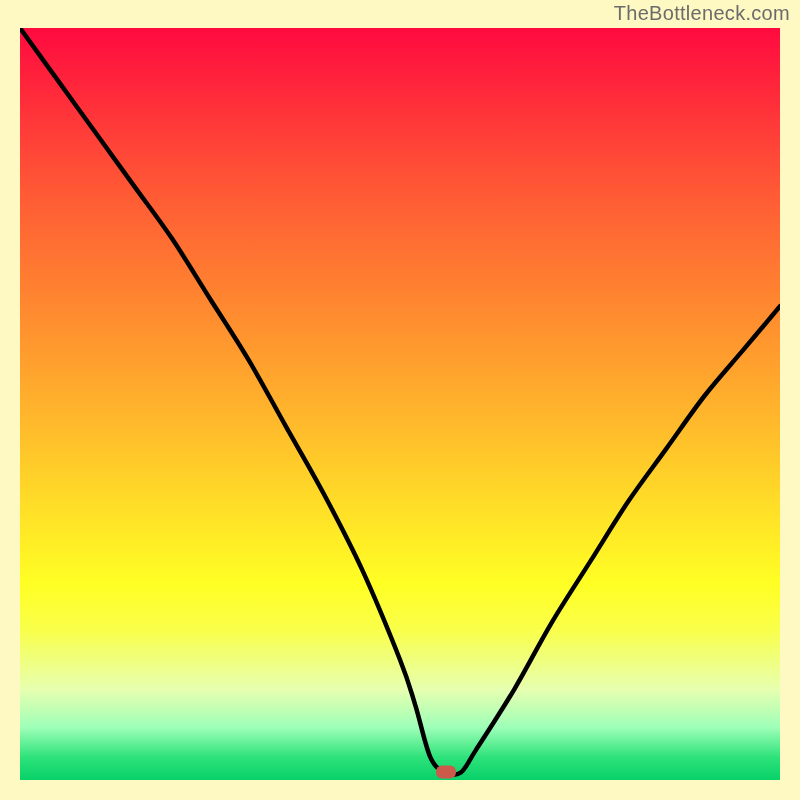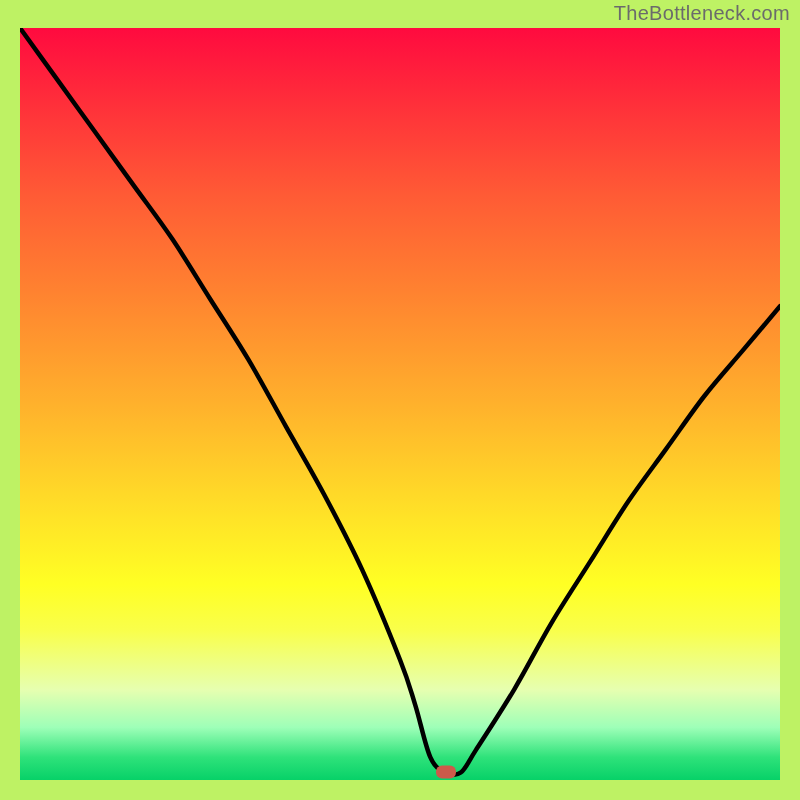--- a/index.html
+++ b/index.html
@@ -8,21 +8,21 @@
     width: 800px;
     height: 800px;
     background: #000;
     overflow: hidden;
     font-family: Arial, Helvetica, sans-serif;
   }
   .frame {
     position: relative;
     width: 800px;
     height: 800px;
-    background: #bef264;
+    background: #fef9c3;
   }
   .watermark {
     position: absolute;
     top: 2px;
     right: 10px;
     color: #6b6b6b;
     font-size: 20px;
     font-weight: 500;
     letter-spacing: 0.3px;
     z-index: 20;

